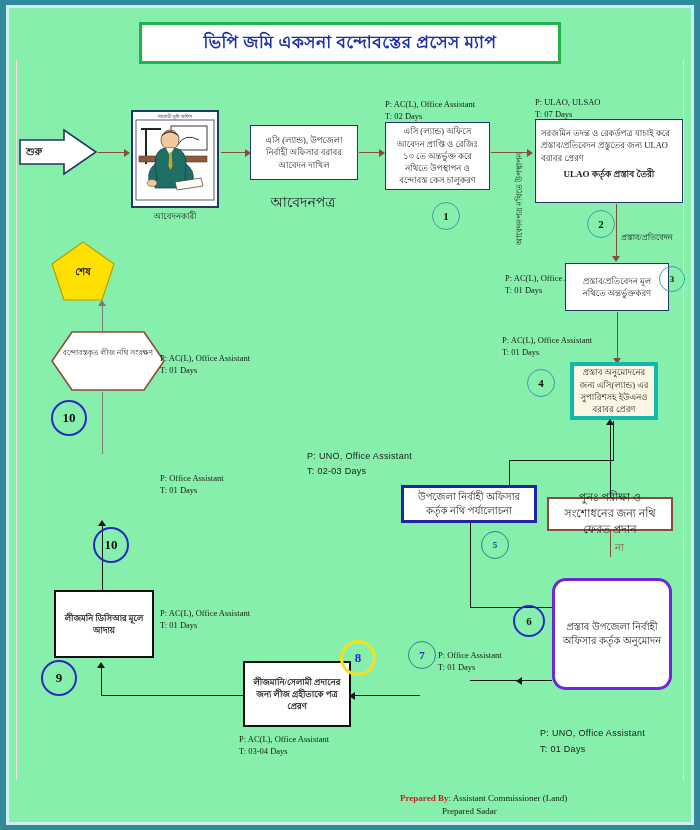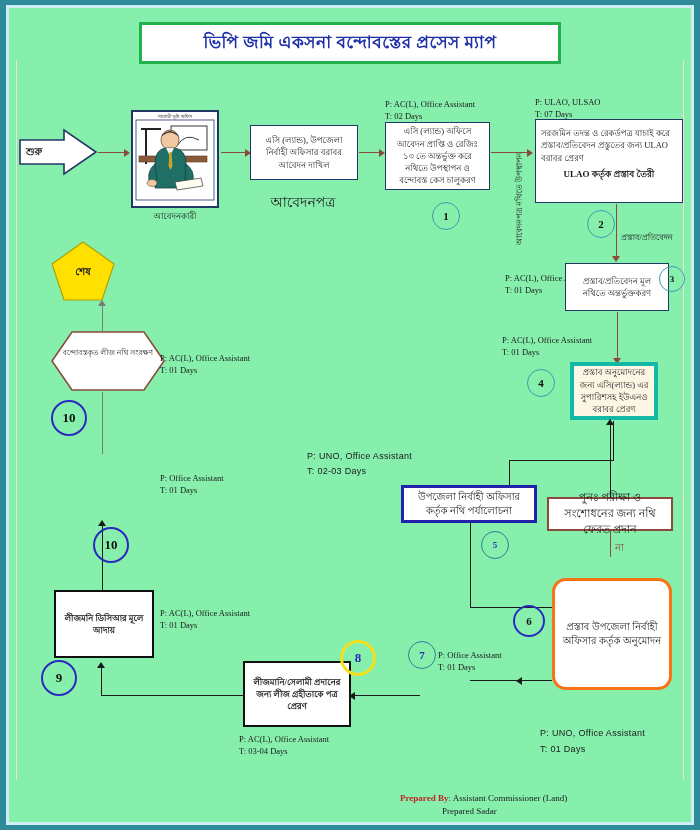--- a/index.html
+++ b/index.html
@@ -30,21 +30,21 @@
   .node{position:absolute;box-sizing:border-box;background:#ffffff;
     display:flex;align-items:center;justify-content:center;text-align:center;
     font-size:8.5px;line-height:1.45;color:#1a1a1a;padding:4px 5px;}
   .node .inner{width:100%;}
 
   .b-thin-navy{border:1.5px solid #203864;}
   .b-black2{border:2.5px solid #111111;}
   .b-blue-thick{border:3px solid #2222aa;}
   .b-brown{border:2px solid #8a4b3c;}
   .b-tan{border:4px solid #14b8a6;background:#fdf6e5;}
-  .b-green-round{border:3px solid #f97316;border-radius:14px;}
+  .b-green-round{border:3px solid #6d28d9;border-radius:14px;}
   .fill-orange{background:#f7b125;}
 
   
   .circ{position:absolute;border-radius:50%;box-sizing:border-box;
     display:flex;align-items:center;justify-content:center;
     font-size:11px;font-weight:bold;font-family:"Liberation Serif",serif;background:transparent;}
   .c-teal{border:1.6px solid #3e9aad;color:#111;}
   .c-blue{border:2.6px solid #2a2ac0;color:#111;}
   .c-yellow{border:3px solid #f5e020;color:#2a2ac0;}
   .c-tealblue{border:1.8px solid #2f7f95;color:#2a2ac0;}

